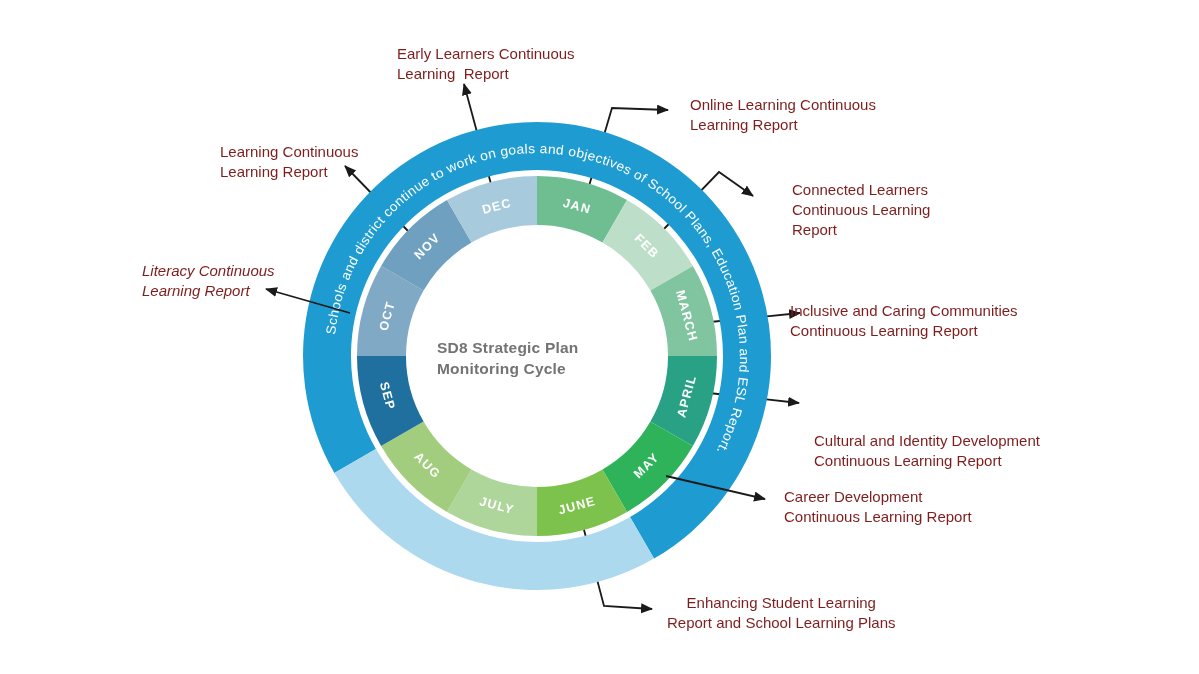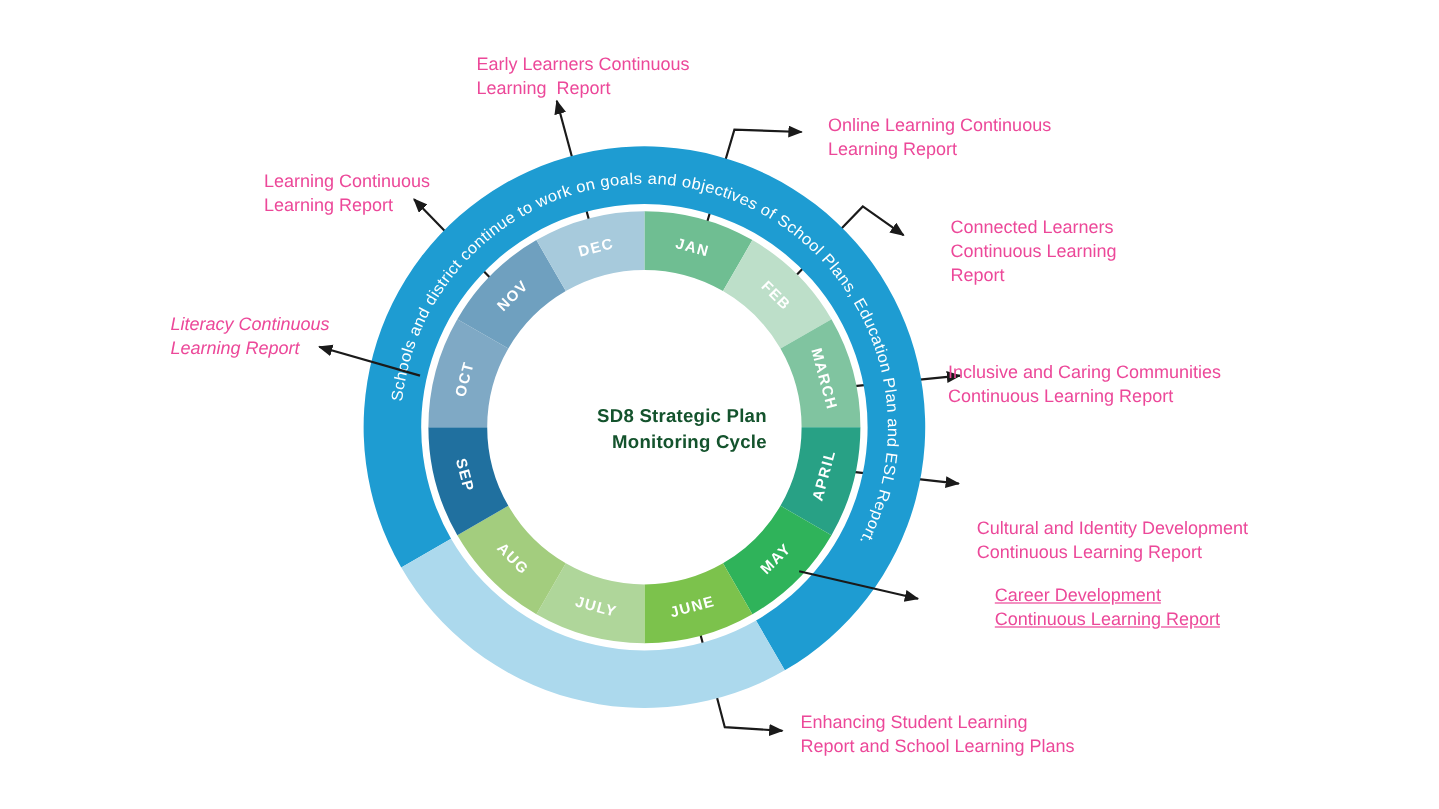--- a/index.html
+++ b/index.html
@@ -1,22 +1,22 @@
 <!DOCTYPE html>
 <html><head>
 <meta charset="utf-8">
 <style>
   html,body{margin:0;padding:0;background:#ffffff;}
   .canvas{position:relative;width:1199px;height:674px;background:#ffffff;overflow:hidden;
           font-family:"Liberation Sans", sans-serif;}
   .canvas svg{position:absolute;left:0;top:0;}
   #callouts{position:absolute;left:0;top:0;width:100%;height:100%;}
-  .callout{position:absolute;color:#ec4899;font-size:15px;line-height:1.32;white-space:pre;}
-  .center-title{position:absolute;left:437px;top:338px;width:202px;text-align:right;
-                font-weight:bold;font-size:15.5px;line-height:1.35;color:#14532d;letter-spacing:0.2px;}
+  .callout{position:absolute;color:#7f1d1d;font-size:15px;line-height:1.32;white-space:pre;}
+  .center-title{position:absolute;left:437px;top:338px;width:202px;text-align:left;
+                font-weight:bold;font-size:15.5px;line-height:1.35;color:#737373;letter-spacing:0.2px;}
   svg text{font-family:"Liberation Sans", sans-serif;}
 </style>
 </head>
 <body>
 
 <div class="canvas">
   <svg id="wheel-svg" width="1199" height="674" viewBox="0 0 1199 674">
       <defs>
         <marker id="arrowhead" markerUnits="userSpaceOnUse" markerWidth="14" markerHeight="12" refX="11" refY="5" orient="auto">
           <path d="M0,0 L12,5 L0,10 Z" fill="#1A1A1A"></path>
@@ -63,22 +63,22 @@
         <polyline points="666,476 765,499" fill="none" stroke="#1A1A1A" stroke-width="1.8" marker-end="url(#arrowhead)"></polyline>
         <polyline points="350,313 266,289" fill="none" stroke="#1A1A1A" stroke-width="1.8" marker-end="url(#arrowhead)"></polyline>
       </g>
     </svg>
   <div id="callouts">
       <div class="callout" style="left: 397px; top: 44px;"><div class="line">Early Learners Continuous</div><div class="line">Learning  Report</div></div>
       <div class="callout" style="left: 690px; top: 95px;"><div class="line">Online Learning Continuous</div><div class="line">Learning Report</div></div>
       <div class="callout" style="left: 792px; top: 180px;"><div class="line">Connected Learners</div><div class="line">Continuous Learning</div><div class="line">Report</div></div>
       <div class="callout" style="left: 790px; top: 301px;"><div class="line">Inclusive and Caring Communities</div><div class="line">Continuous Learning Report</div></div>
       <div class="callout" style="left: 814px; top: 388px; margin-top: 43px;"><div class="line">Cultural and Identity Development</div><div class="line">Continuous Learning Report</div></div>
-      <div class="callout" style="left: 829px; top: 487px; text-decoration: underline;"><div class="line">Career Development</div><div class="line">Continuous Learning Report</div></div>
-      <div class="callout" style="left: 667px; top: 593px;"><div class="line">Enhancing Student Learning</div><div class="line">Report and School Learning Plans</div></div>
+      <div class="callout" style="left: 784px; top: 487px;"><div class="line">Career Development</div><div class="line">Continuous Learning Report</div></div>
+      <div class="callout" style="left: 667px; top: 593px; text-align: center;"><div class="line">Enhancing Student Learning</div><div class="line">Report and School Learning Plans</div></div>
       <div class="callout" style="left: 142px; top: 261px; font-style: italic;"><div class="line">Literacy Continuous</div><div class="line">Learning Report</div></div>
       <div class="callout" style="left: 220px; top: 142px;"><div class="line">Learning Continuous</div><div class="line">Learning Report</div></div>
     </div>
   <div class="center-title">
     <div>SD8 Strategic Plan</div>
     <div>Monitoring Cycle</div>
   </div>
 </div>
 
 </body></html>

